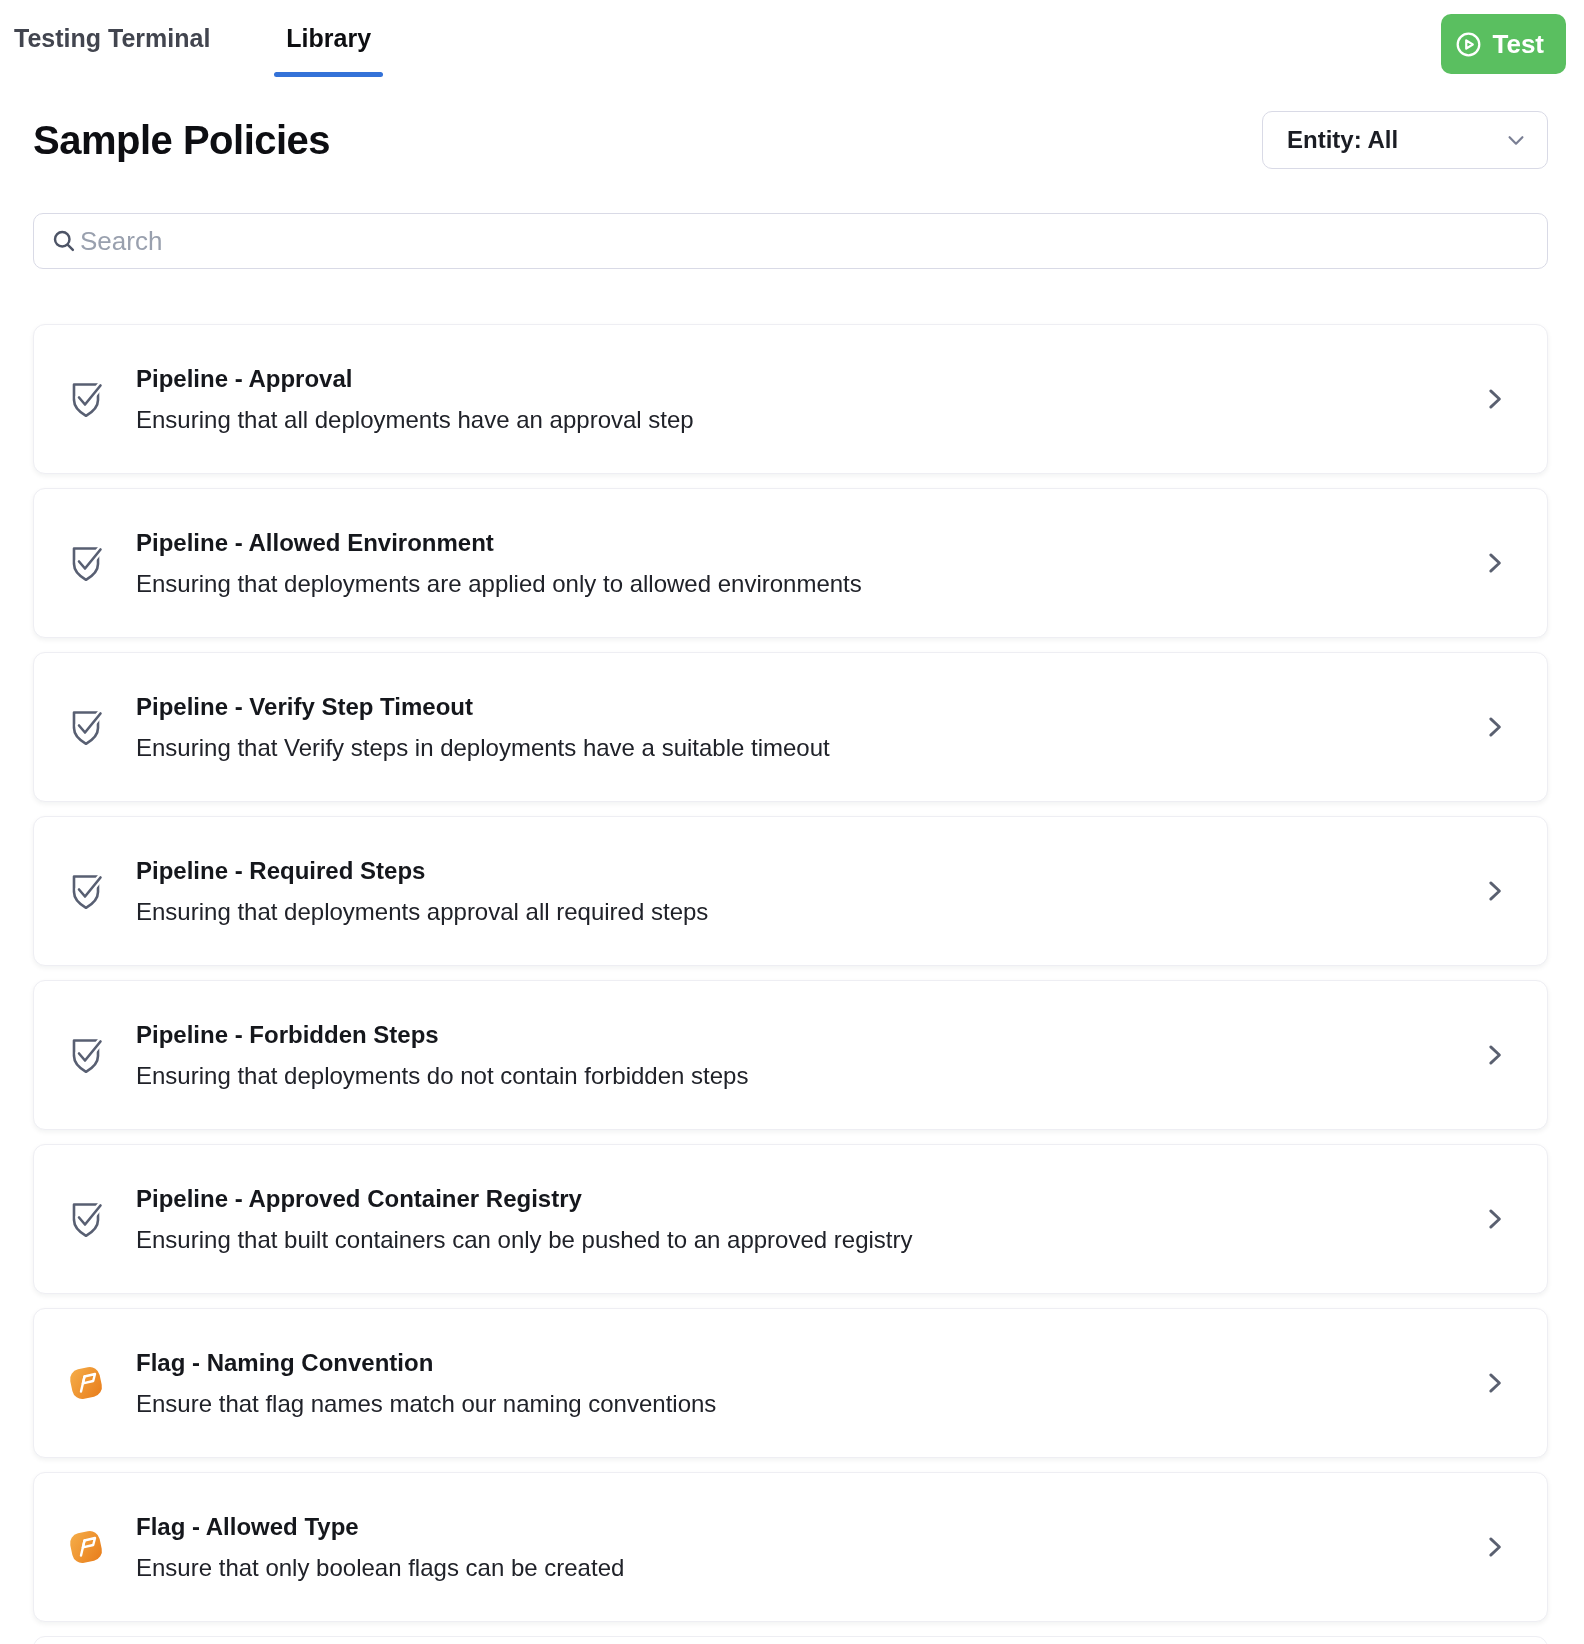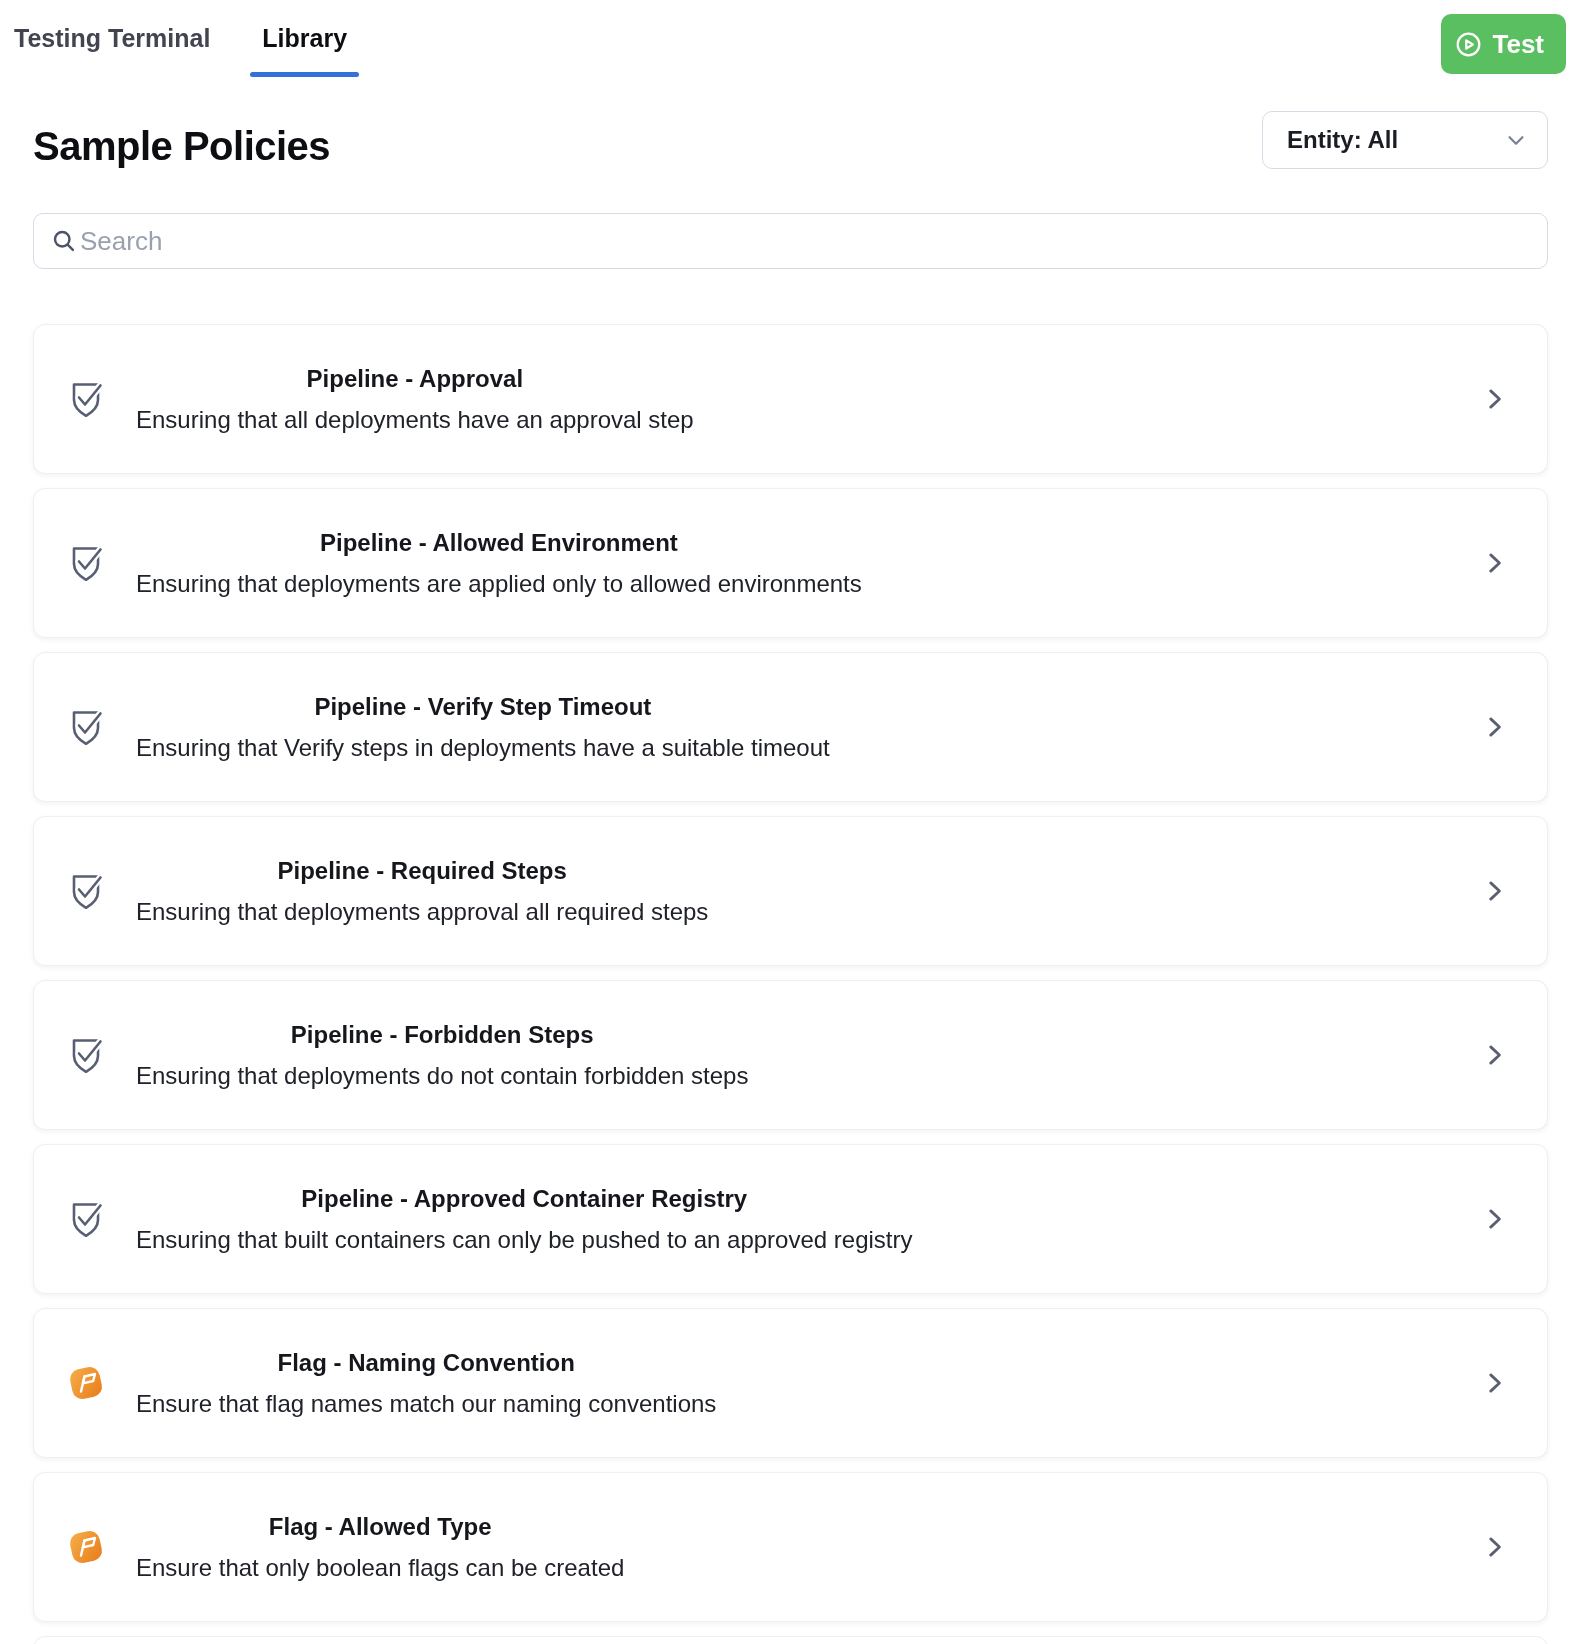--- a/index.html
+++ b/index.html
@@ -12,34 +12,34 @@
     --desc:#202229;
   }
   *{box-sizing:border-box;}
   html,body{margin:0;padding:0;}
   body{
     width:1584px;height:1644px;overflow:hidden;background:#ffffff;
     font-family:"Liberation Sans",sans-serif;color:var(--title);
   }
   
   .topbar{display:flex;justify-content:space-between;align-items:flex-start;padding:14px 18px 0 14px;}
-  .tabs{display:flex;gap:52px;padding-top:10px;}
+  .tabs{display:flex;gap:76px;padding-top:10px;}
   .tab{position:relative;font-size:25px;font-weight:700;color:#42454f;padding-bottom:24px;cursor:pointer;}
   .tab.active{color:#0d0e11;}
   .tab.active::after{
     content:"";position:absolute;left:-12px;right:-12px;bottom:0;height:5px;
     border-radius:3px;background:var(--accent);
   }
   .test-btn{
     display:flex;align-items:center;gap:10px;height:60px;padding:0 22px 0 14px;
     background:var(--green);border:none;border-radius:10px;color:#fff;
     font-size:26px;font-weight:700;font-family:inherit;cursor:pointer;
   }
   
-  .head-row{display:flex;justify-content:space-between;align-items:flex-end;margin:34px 36px 12px 33px;}
+  .head-row{display:flex;justify-content:space-between;align-items:center;margin:34px 36px 12px 33px;}
   .page-title{margin:0;font-size:40px;font-weight:700;letter-spacing:-0.5px;color:#0d0e12;}
   .entity-select{
     display:flex;justify-content:space-between;align-items:center;width:286px;height:58px;
     padding:0 20px 0 24px;border:1.5px solid var(--border);border-radius:10px;
     font-size:24px;font-weight:600;color:#1b1d24;background:#fff;cursor:pointer;
   }
   
   .search-box{
     display:flex;align-items:center;gap:0;height:56px;margin:44px 36px 0 33px;
     padding:0 16px;border:1.5px solid var(--border);border-radius:10px;background:#fff;
@@ -50,21 +50,21 @@
   .search-box input::placeholder{color:#99a0ae;}
   
   .policy-list{display:flex;flex-direction:column;gap:14px;margin:55px 36px 0 33px;}
   .policy-card{
     display:flex;align-items:center;height:150px;padding:0 40px 0 30px;
     background:#fff;border:1px solid var(--card-border);border-radius:12px;
     box-shadow:0 2px 5px rgba(25,28,40,0.06);cursor:pointer;
   }
   .policy-icon{width:44px;height:44px;flex:none;margin-right:28px;}
   .policy-text{display:flex;flex-direction:column;gap:13px;}
-  .policy-title{font-size:24px;font-weight:700;color:var(--title);text-align:center;}
+  .policy-title{font-size:24px;font-weight:700;color:var(--title);}
   .policy-desc{font-size:24px;font-weight:400;color:var(--desc);}
   .chevron{margin-left:auto;flex:none;width:26px;height:26px;}
   .policy-card.partial{height:40px;box-shadow:none;}
 </style>
 </head>
 <body>
 
 <div class="topbar">
   <div class="tabs">
     <div class="tab">Testing Terminal</div>

